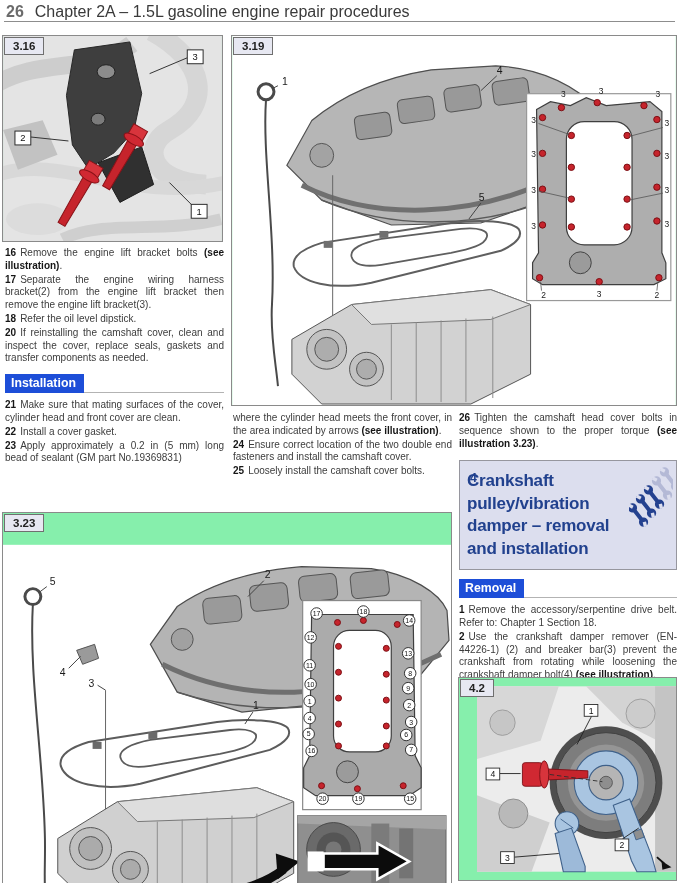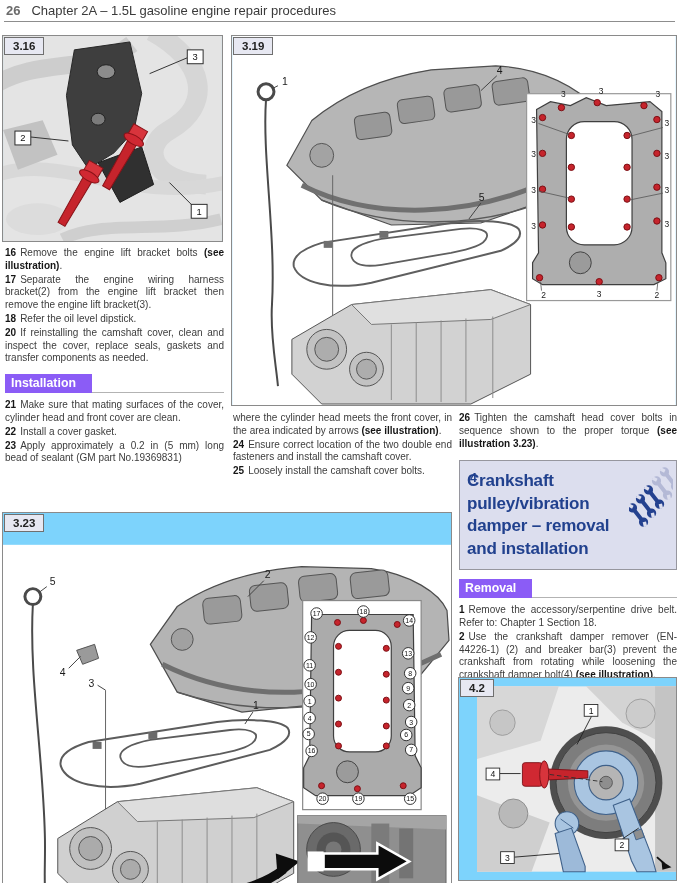--- a/index.html
+++ b/index.html
@@ -1,40 +1,40 @@
 <!DOCTYPE html>
 <html><head>
 <meta charset="utf-8">
 <style>
   html,body{margin:0;padding:0;background:#fff;}
   body{width:679px;height:883px;position:relative;overflow:hidden;
        font-family:"Liberation Sans", sans-serif;color:#3c3c3c;}
   
-  .pagehead{position:absolute;top:3px;left:6px;font-size:13px;text-align:center;}
+  .pagehead{position:absolute;top:3px;left:6px;font-size:16px;text-align:center;}
   .pagehead .pnum{font-weight:bold;color:#6b6b6b;margin-right:11px;}
   .pagehead .ptitle{color:#3a3a3a;}
   .headrule{position:absolute;top:21px;left:4px;right:4px;border-top:1px solid #8d8d8d;}
   
   .col{position:absolute;}
   .step{margin:0 0 1px 0;font-size:10px;line-height:1.28;text-align:justify;color:#3c3c3c;}
   .step .num{font-weight:bold;color:#161616;padding-right:4px;}
   .step .num:empty{padding-right:0;}
   .step .bld{font-weight:bold;color:#161616;}
   .subhead-row{border-bottom:1px solid #b3b3b3;margin:9px 0 6px 0;line-height:0;}
-  .subhead{display:inline-block;background:#8b5cf6;color:#fff;font-weight:bold;
-           font-size:12.3px;padding:2px 16px 3px 6px;line-height:14px;margin-bottom:-1px;}
+  .subhead{display:inline-block;background:#1d4ed8;color:#fff;font-weight:bold;
+           font-size:12.3px;padding:2px 8px 3px 6px;line-height:14px;margin-bottom:-1px;}
   
   .sec4{background:#dcdeee;border:1px solid #96969e;box-sizing:border-box;
         margin:10px 0 0 0;padding:9px 6px 9px 7px;position:relative;min-height:70px;}
   .sec4 .snum{position:absolute;left:10px;top:10px;font-weight:bold;color:#21418e;font-size:12.3px;}
   .sec4 .stitle{width:150px;font-weight:bold;color:#21418e;
                 font-size:17px;line-height:1.32;letter-spacing:-0.2px;}
   .sec4 svg{position:absolute;right:3px;top:4px;}
   
-  .fig{position:absolute;border:1px solid #8a8a8a;background:#7dd3fc;box-sizing:border-box;}
+  .fig{position:absolute;border:1px solid #8a8a8a;background:#86efac;box-sizing:border-box;}
   .fig svg{display:block;width:100%;height:100%;}
   .fig-label{position:absolute;top:1px;left:1px;background:#e7e8f2;border:1px solid #6f6f6f;
              color:#222;font-weight:bold;font-size:11.5px;line-height:16px;padding:0 8px;z-index:3;}
   .co-num{font-size:10.5px;fill:#1a1a1a;}
   .co-box{fill:#fff;stroke:#2c2c2c;stroke-width:1;}
   .co-box-t{font-size:9.5px;fill:#111;}
   .seq-t{font-size:7px;fill:#111;}
   .il3{font-size:8.5px;fill:#222;}
 </style>
 </head>

